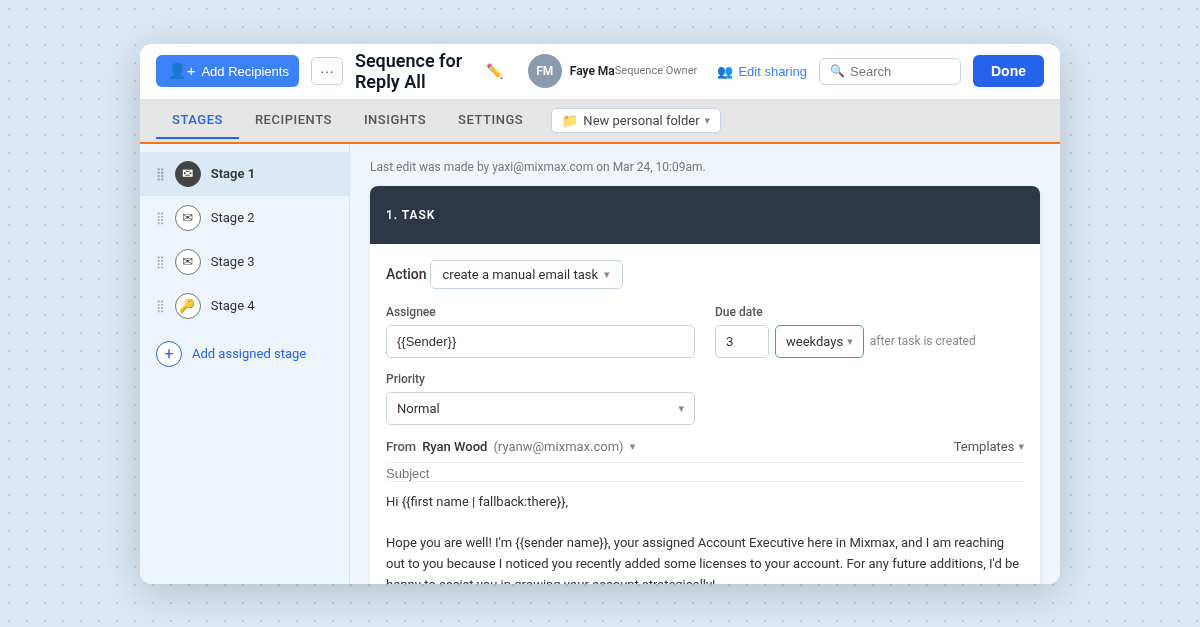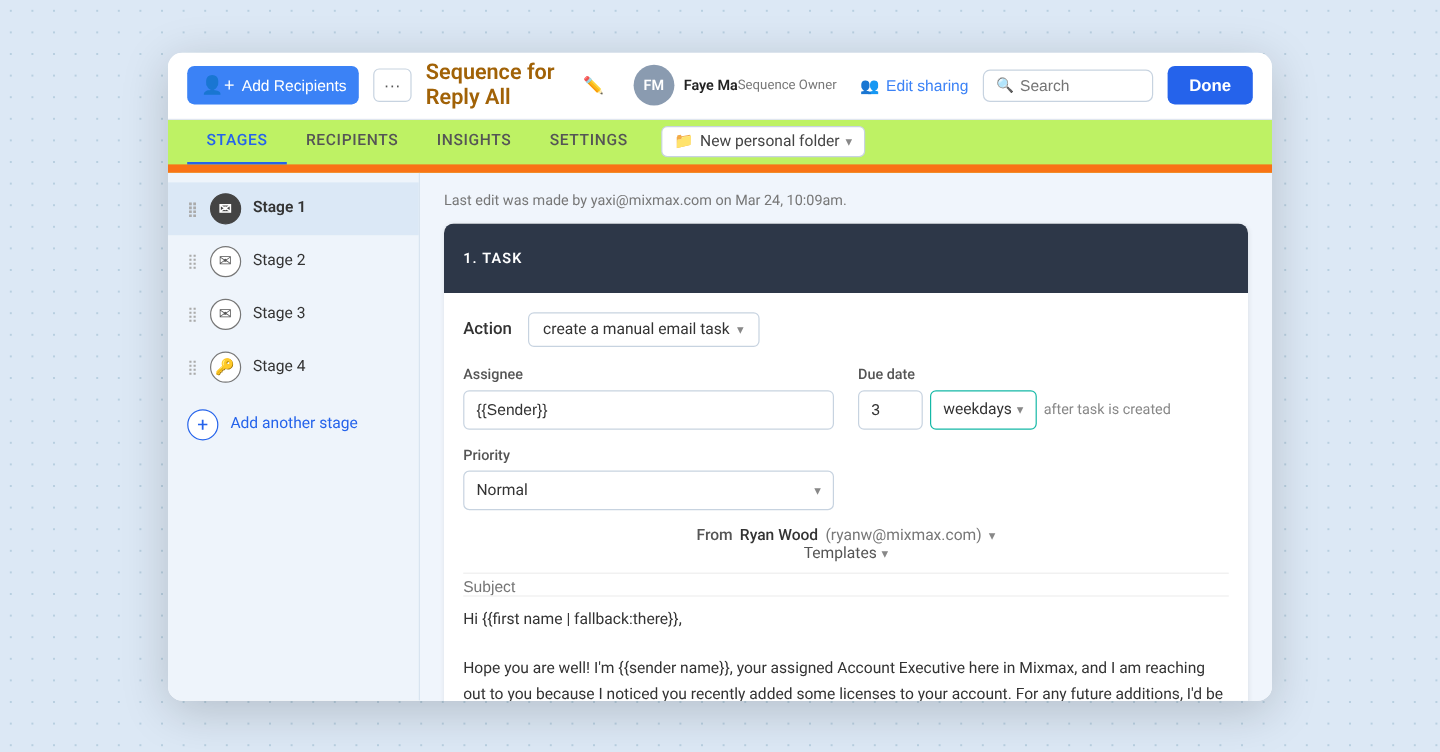--- a/index.html
+++ b/index.html
@@ -61,21 +61,21 @@
     }
     .header-title {
       display: flex;
       align-items: center;
       gap: 6px;
       flex: 1;
     }
     .sequence-title {
       font-size: 18px;
       font-weight: 600;
-      color: #a16207;
+      color: #0f172a;
     }
     .edit-icon {
       color: #aaa;
       font-size: 14px;
       cursor: pointer;
     }
     .user-info {
       display: flex;
       align-items: center;
       gap: 8px;
@@ -133,25 +133,25 @@
       border-radius: 6px;
       padding: 8px 18px;
       font-size: 14px;
       font-weight: 600;
       cursor: pointer;
     }
     
     .tabs-bar {
       display: flex;
       align-items: center;
-      background: #bef264;
+      background: #e5e5e5;
       padding: 0 16px;
       height: 44px;
       gap: 0;
-      border-bottom: 7px solid #f97316;
+      border-bottom: 2px solid #f97316;
     }
     .tab {
       padding: 10px 16px;
       font-size: 13px;
       font-weight: 500;
       color: #555;
       cursor: pointer;
       border-bottom: 2px solid transparent;
       text-transform: uppercase;
       letter-spacing: 0.04em;
@@ -275,21 +275,21 @@
       font-weight: 600;
       letter-spacing: 0.08em;
       text-transform: uppercase;
     }
     .task-body {
       padding: 16px;
     }
     .action-row {
       display: flex;
       align-items: center;
-      gap: 13px;
+      gap: 3px;
       margin-bottom: 16px;
     }
     .action-label {
       font-size: 14px;
       font-weight: 500;
       color: #333;
     }
     .action-select {
       display: flex;
       align-items: center;
@@ -371,21 +371,20 @@
       background: #fff;
       width: 100%;
     }
     .from-row {
       display: flex;
       align-items: center;
       justify-content: space-between;
       margin-top: 14px;
       padding-bottom: 8px;
       border-bottom: 1px solid #eee;
-      flex-direction: column;
     }
     .from-left {
       display: flex;
       align-items: center;
       gap: 6px;
       font-size: 13px;
       color: #555;
     }
     .from-label { font-weight: 500; }
     .from-name { color: #333; font-weight: 500; }
@@ -496,21 +495,21 @@
         <div class="stage-icon">✉</div>
         <span>Stage 3</span>
       </div>
       <div class="stage-item">
         <span class="drag-handle">⣿</span>
         <div class="stage-icon">🔑</div>
         <span>Stage 4</span>
       </div>
       <div class="add-stage">
         <div class="add-stage-icon">+</div>
-        <span>Add another stage</span>
+        <span>Add assigned stage</span>
       </div>
     </div>
 
     <div class="main-content">
       <div class="edit-note">Last edit was made by yaxi@mixmax.com on Mar 24, 10:09am.</div>
 
       <div class="task-card">
         <div class="task-header">
           <span>1. TASK</span>
         </div>

